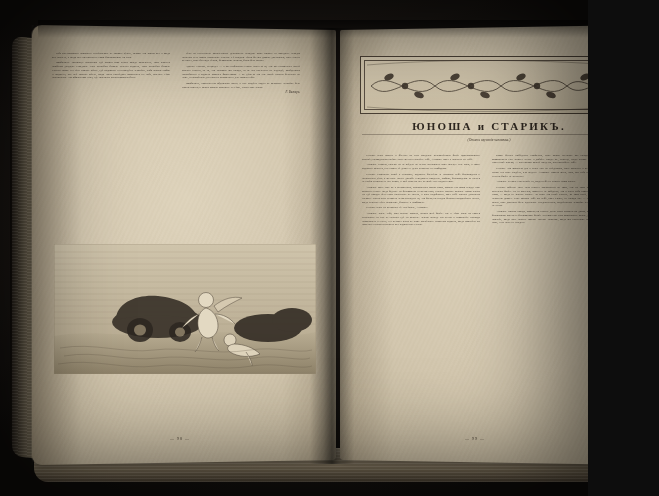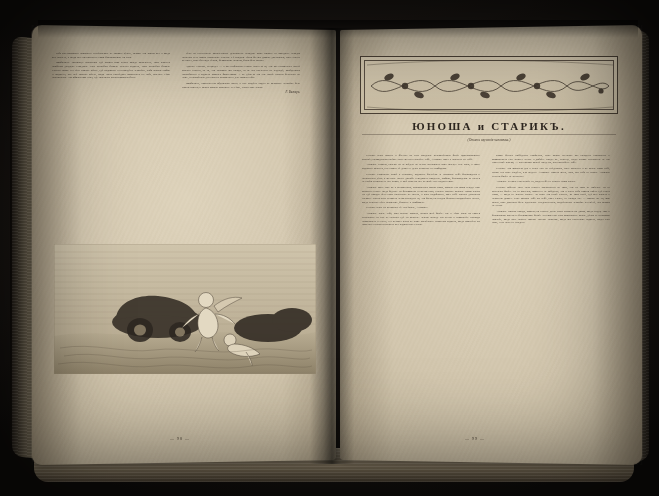--- a/index.html
+++ b/index.html
@@ -2,21 +2,21 @@
 <html><head>
 <meta charset="utf-8">
 <style>
   html, body {
     margin: 0;
     padding: 0;
     background: #0d0d0d;
   }
   #page {
     position: relative;
-    width: 659px;
+    width: 588px;
     height: 496px;
     overflow: hidden;
     background: #1a1714;
     font-family: "Liberation Serif", serif;
   }
 
   
   .backdrop {
     position: absolute;
     inset: 0;

